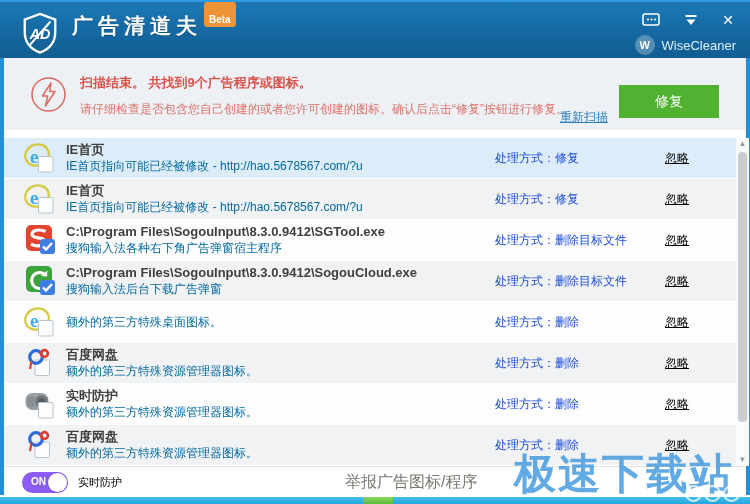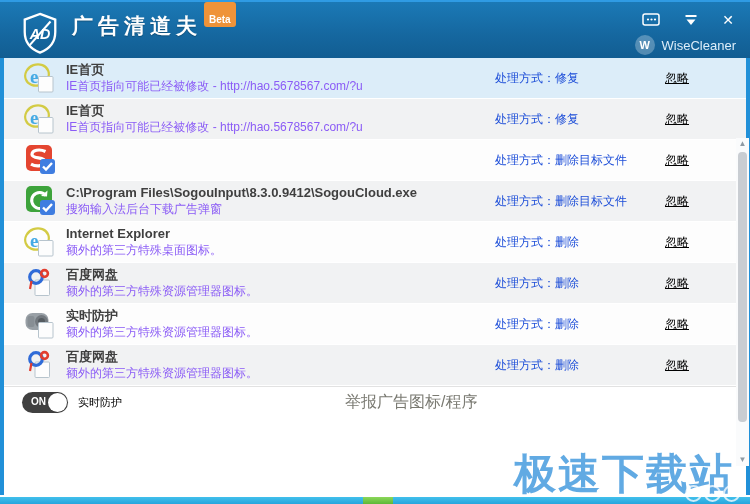--- a/index.html
+++ b/index.html
@@ -31,34 +31,34 @@
   .fix-button { position:absolute; right:27px; top:27px; width:100px; height:33px; background:#51b232; border:none; color:#fff; font-size:14px; cursor:pointer; font-family:inherit; }
 
   
   .list { position:relative; }
   .row { position:relative; height:41px; border-bottom:1px solid #fff; background:#fdfdfd; display:flex; align-items:center; padding-left:20px; cursor:pointer; }
   .row.hl  { background:#dcedf9; }
   .row.alt { background:#f1f2f3; }
   .row-icon { width:32px; height:32px; margin-right:10px; flex:0 0 32px; }
   .row-texts { display:flex; flex-direction:column; justify-content:center; line-height:1.25; }
   .row-title { color:#3f3f3f; font-size:13px; font-weight:bold; white-space:nowrap; }
-  .row-desc { color:#8b5cf6; font-size:12px; white-space:nowrap; margin-top:1px; }
+  .row-desc { color:#0369a1; font-size:12px; white-space:nowrap; margin-top:1px; }
   .row-action { position:absolute; left:491px; color:#1d4ed8; font-size:12px; }
   .row-ignore { position:absolute; left:661px; color:#000000; font-size:12px; text-decoration:underline; }
 
   
   .scrollbar { position:absolute; right:1px; top:138px; width:13px; height:328px; background:#fafbfc; }
   .sb-arrow { position:absolute; left:0; width:13px; height:12px; color:#8e9aa4; font-size:8px; text-align:center; line-height:12px; cursor:pointer; }
   .sb-up { top:0; }
   .sb-down { bottom:0; }
   .sb-thumb { position:absolute; left:2px; top:14px; width:9px; height:270px; background:#c9cdd2; border-radius:4px; cursor:pointer; }
 
   
   .bottombar { position:relative; height:31px; background:#fff; border-top:1px solid #e2e2e2; display:flex; align-items:center; }
-  .toggle { position:absolute; left:18px; width:46px; height:21px; border-radius:11px; background:#404040; cursor:pointer; }
+  .toggle { position:absolute; left:18px; width:46px; height:21px; border-radius:11px; background:#8b5cf6; cursor:pointer; }
   .toggle-on { position:absolute; left:9px; top:4px; color:#fff; font-size:10px; font-weight:bold; }
   .toggle-knob { position:absolute; right:1px; top:1px; width:19px; height:19px; border-radius:50%; background:#fff; box-shadow:0 0 2px rgba(0,0,0,.3); }
   .protect-label { position:absolute; left:74px; color:#000000; font-size:11px; }
   .report-link { position:absolute; left:341px; color:#7a7a72; font-size:16px; cursor:pointer; }
 
   
   .bottom-strip { position:absolute; left:0; bottom:0; width:750px; height:7px; background:linear-gradient(180deg,#41c0ec,#27a5dd); }
   .strip-green { position:absolute; left:363px; top:0; width:30px; height:7px; background:linear-gradient(180deg,#8cd75a,#5cb838); }
 
   
@@ -105,20 +105,34 @@
     </div>
 
     <div class="brand">
       <span class="brand-circle">W</span>
       <span class="brand-name">WiseCleaner</span>
     </div>
   </div>
 
   <div class="content">
 
+    <div class="banner">
+      <span class="scan-icon">
+        <svg width="37" height="37" viewBox="0 0 37 37">
+          <circle cx="18.5" cy="18.5" r="16.5" fill="none" stroke="#dd6a5e" stroke-width="1.5"></circle>
+          <path d="M21 7 L12.5 20 h5.2 L15.5 30 L25 15.5 h-5.2 Z" fill="none" stroke="#dd6a5e" stroke-width="1.5" stroke-linejoin="round"></path>
+        </svg>
+      </span>
+      <div class="banner-text">
+        <div class="banner-title">扫描结束。 共找到9个广告程序或图标。</div>
+        <div class="banner-sub">请仔细检查是否包含您自己创建的或者您许可创建的图标。确认后点击“修复”按钮进行修复。</div>
+      </div>
+      <span class="rescan-link">重新扫描</span>
+      <button class="fix-button">修复</button>
+    </div>
 
     <div class="list">
         <div class="row hl">
     <span class="row-icon"><svg width="32" height="32" viewBox="0 0 32 32">
               <ellipse cx="13" cy="13" rx="12" ry="10.5" fill="none" stroke="#d3cb44" stroke-width="2.2" transform="rotate(-20 13 13)"></ellipse>
               <text x="6" y="20.5" font-size="19" font-weight="bold" fill="#45aae4" font-family="serif">e</text>
               <rect x="14.5" y="14.5" width="14.5" height="15.5" rx="1" fill="#fdfdfd" stroke="#b7c4cd"></rect>
             </svg></span>
     <span class="row-texts">
       <span class="row-title">IE首页</span>
@@ -140,20 +154,24 @@
     <span class="row-action">处理方式：修复</span>
     <span class="row-ignore">忽略</span>
   </div>
         <div class="row">
     <span class="row-icon"><svg width="32" height="32" viewBox="0 0 32 32">
               <rect x="2" y="1" width="26" height="26" rx="5" fill="#e44530"></rect>
               <path d="M21.5 7.5 c-6 -2.8 -13.5 -1.5 -13.5 3 c0 4.8 13 2 13 7 c0 4.6 -8.5 5.6 -14 2.6" stroke="#fff" stroke-width="3.2" fill="none"></path>
               <rect x="16" y="15" width="15" height="15" rx="3" fill="#3f7de0"></rect>
               <path d="M19 22.5 l3 3 l6 -6.5" stroke="#fff" stroke-width="2.4" fill="none"></path>
             </svg></span>
+    <span class="row-texts">
+      <span class="row-title">C:\Program Files\SogouInput\8.3.0.9412\SGTool.exe</span>
+      <span class="row-desc">搜狗输入法各种右下角广告弹窗宿主程序</span>
+    </span>
     <span class="row-action">处理方式：删除目标文件</span>
     <span class="row-ignore">忽略</span>
   </div>
         <div class="row alt">
     <span class="row-icon"><svg width="32" height="32" viewBox="0 0 32 32">
               <rect x="2" y="1" width="26" height="26" rx="5" fill="#3da33b"></rect>
               <path d="M22 10.5 a8 8 0 1 0 1.6 6" fill="none" stroke="#fff" stroke-width="3"></path>
               <path d="M23.5 5.5 l-0.5 6 l-6 -0.5 Z" fill="#fff"></path>
               <rect x="16" y="15" width="15" height="15" rx="3" fill="#3f7de0"></rect>
               <path d="M19 22.5 l3 3 l6 -6.5" stroke="#fff" stroke-width="2.4" fill="none"></path>
@@ -165,21 +183,20 @@
     <span class="row-action">处理方式：删除目标文件</span>
     <span class="row-ignore">忽略</span>
   </div>
         <div class="row">
     <span class="row-icon"><svg width="32" height="32" viewBox="0 0 32 32">
               <ellipse cx="13" cy="13" rx="12" ry="10.5" fill="none" stroke="#d3cb44" stroke-width="2.2" transform="rotate(-20 13 13)"></ellipse>
               <text x="6" y="20.5" font-size="19" font-weight="bold" fill="#45aae4" font-family="serif">e</text>
               <rect x="14.5" y="14.5" width="14.5" height="15.5" rx="1" fill="#fdfdfd" stroke="#b7c4cd"></rect>
             </svg></span>
     <span class="row-texts">
-      <span class="row-title">Internet Explorer</span>
       <span class="row-desc">额外的第三方特殊桌面图标。</span>
     </span>
     <span class="row-action">处理方式：删除</span>
     <span class="row-ignore">忽略</span>
   </div>
         <div class="row alt">
     <span class="row-icon"><svg width="32" height="32" viewBox="0 0 32 32">
               <rect x="11" y="13" width="14.5" height="15.5" rx="1" fill="#fdfdfd" stroke="#b7c4cd"></rect>
               <circle cx="12" cy="10" r="6.3" fill="none" stroke="#2f6bd8" stroke-width="3.2"></circle>
               <circle cx="20.5" cy="6.5" r="3.4" fill="none" stroke="#e23d2e" stroke-width="2.6"></circle>

